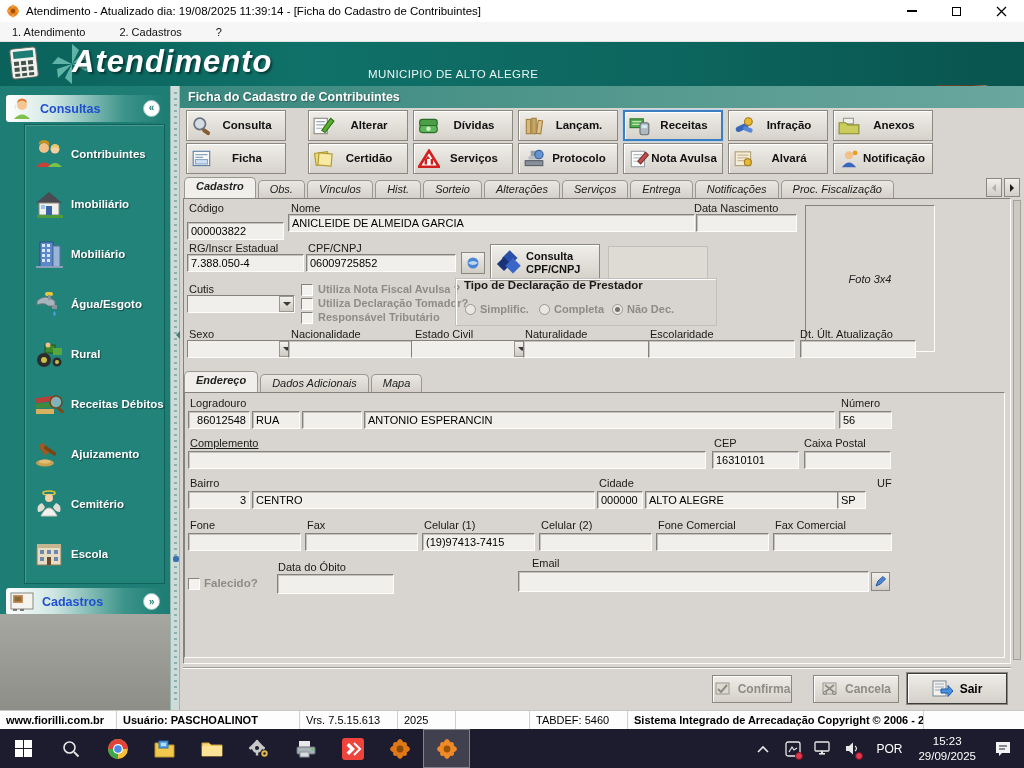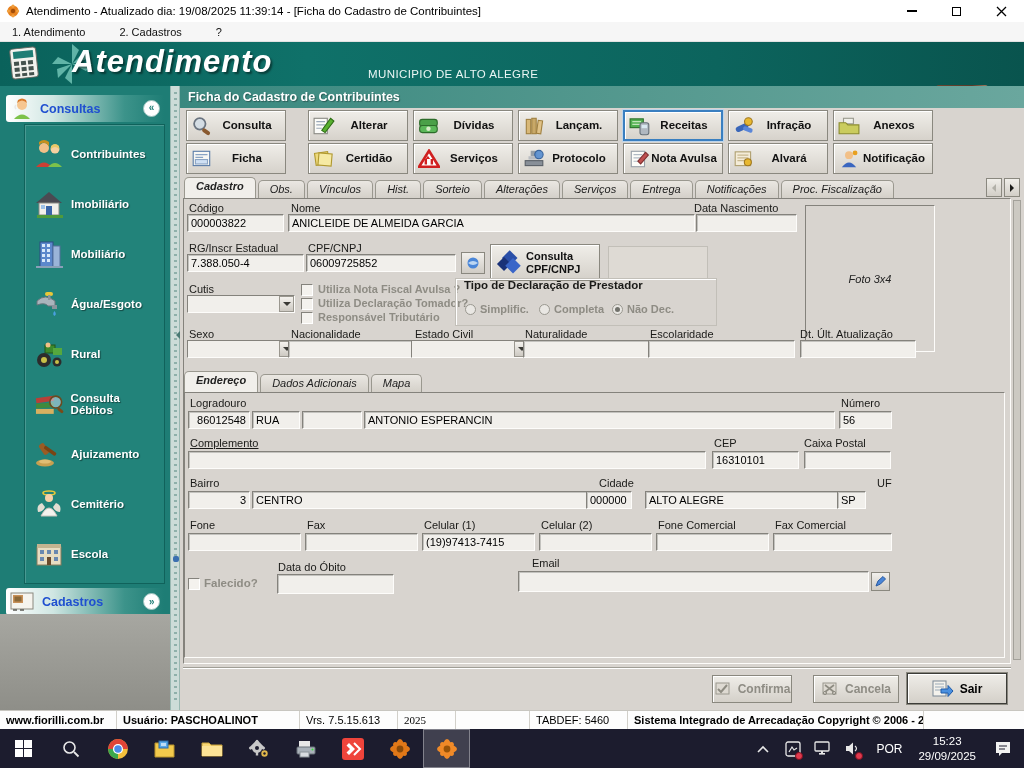--- a/index.html
+++ b/index.html
@@ -279,21 +279,21 @@
         <span class="slabel">Rural</span>
       </div>
       <div class="sitem">
         <svg width="32" height="30" viewBox="0 0 32 30">
           <rect x="3" y="8" width="18" height="5" fill="#b84038" transform="rotate(-8 12 10)"></rect>
           <rect x="3" y="14" width="18" height="5" fill="#3f8a3c" transform="rotate(-4 12 16)"></rect>
           <rect x="3" y="20" width="18" height="5" fill="#d8b060"></rect>
           <circle cx="23" cy="13" r="6" fill="rgba(200,220,240,.55)" stroke="#6a4a20" stroke-width="1.6"></circle>
           <rect x="26" y="18" width="7" height="3" rx="1.5" fill="#7a4a18" transform="rotate(40 26 18)"></rect>
         </svg>
-        <span class="slabel">Consulta Débitos</span>
+        <span class="slabel">Receitas Débitos</span>
       </div>
       <div class="sitem">
         <svg width="32" height="30" viewBox="0 0 32 30">
           <rect x="8" y="4" width="6" height="12" rx="2" fill="#9a5c24" transform="rotate(-35 11 10)"></rect>
           <rect x="10" y="10" width="14" height="3.5" rx="1.5" fill="#7a4414" transform="rotate(35 17 12)"></rect>
           <ellipse cx="12" cy="24" rx="9" ry="3.5" fill="#c8a050"></ellipse>
             <ellipse cx="12" cy="22.6" rx="6" ry="2" fill="#e0be74"></ellipse>
         </svg>
         <span class="slabel">Ajuizamento</span>
       </div>
@@ -477,21 +477,21 @@
     <div class="tscroll" style="left:806px;">
         <span class="tri" style="border-right-color:#b2b0a8;border-left:none;"></span>
       </div>
     <div class="tscroll" style="left:824px;">
         <span class="tri" style="border-left-color:#1a1a18;border-right:none;"></span>
       </div>
 
     <div class="formpanel"></div>
 
     <span class="lbl" style="left:9px;top:116px;">Código</span>
-    <input class="fld" style="left: 7px; top: 128px; width: 97px;" value="000003822">
+    <input class="fld" style="left: 7px; top: 136px; width: 97px;" value="000003822">
     <span class="lbl" style="left:111px;top:116px;">Nome</span>
     <input class="fld" style="left: 108px; top: 128px; width: 407px;" value="ANICLEIDE DE ALMEIDA GARCIA">
     <span class="lbl" style="left:514px;top:116px;">Data Nascimento</span>
     <input class="fld" style="left: 516px; top: 128px; width: 101px;" value="">
 
     <div class="foto" style="left:625px;top:119px;width:130px;height:147px;">
       <span>Foto 3x4</span>
     </div>
 
     <span class="lbl" style="left:9px;top:156px;">RG/Inscr Estadual</span>
@@ -572,21 +572,21 @@
     <input class="fld" style="left: 8px; top: 365px; width: 518px;" value="">
     <span class="lbl" style="left:534px;top:351px;">CEP</span>
     <input class="fld" style="left: 532px; top: 365px; width: 87px;" value="16310101">
     <span class="lbl" style="left:624px;top:351px;">Caixa Postal</span>
     <input class="fld" style="left: 624px; top: 365px; width: 87px;" value="">
 
     <span class="lbl" style="left:10px;top:391px;">Bairro</span>
     <input class="fld" style="left: 8px; top: 405px; width: 62px; text-align: right;" value="3">
     <input class="fld" style="left: 72px; top: 405px; width: 343px;" value="CENTRO">
     <span class="lbl" style="left:419px;top:391px;">Cidade</span>
-    <input class="fld" style="left: 406px; top: 405px; width: 46px;" value="000000">
+    <input class="fld" style="left: 417px; top: 405px; width: 46px;" value="000000">
     <input class="fld" style="left: 465px; top: 405px; width: 215px;" value="ALTO ALEGRE">
     <span class="lbl" style="left:697px;top:391px;">UF</span>
     <input class="fld" style="left: 657px; top: 405px; width: 29px;" value="SP">
 
     <span class="lbl" style="left:10px;top:433px;">Fone</span>
     <input class="fld" style="left: 8px; top: 447px; width: 113px;" value="">
     <span class="lbl" style="left:127px;top:433px;">Fax</span>
     <input class="fld" style="left: 125px; top: 447px; width: 113px;" value="">
     <span class="lbl" style="left:244px;top:433px;">Celular (1)</span>
     <input class="fld" style="left: 242px; top: 447px; width: 113px;" value="(19)97413-7415">
@@ -636,21 +636,21 @@
       <span>Sair</span>
     </div>
 
     <div class="edgestrip"></div>
   </div>
 
   <div class="statusbar">
     <div class="sbp" style="width:117px;">www.fiorilli.com.br</div>
     <div class="sbp" style="width:183px;">Usuário: PASCHOALINOT</div>
     <div class="sbp" style="width:98px;font-weight:normal;">Vrs. 7.5.15.613</div>
-    <div class="sbp" style="width:58px;font-weight:normal;font-family:Liberation Serif, serif;">2025</div>
+    <div class="sbp" style="width:58px;font-weight:normal;">2025</div>
     <div class="sbp" style="width:74px;"></div>
     <div class="sbp" style="width:98px;font-weight:normal;">TABDEF: 5460</div>
     <div class="sbp" style="width:296px;">Sistema Integrado de Arrecadação Copyright © 2006 - 2025</div>
   </div>
 
   <div class="taskbar">
     <div class="tico">
       <svg width="17" height="17" viewBox="0 0 17 17">
           <g fill="#fff">
             <rect x="0" y="0" width="8" height="8"></rect>

